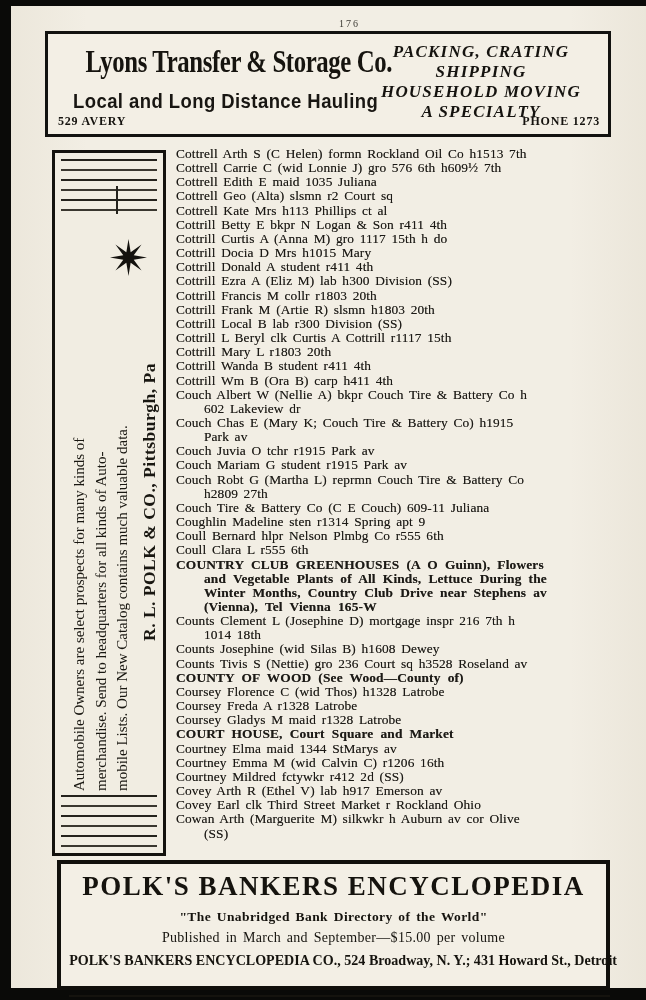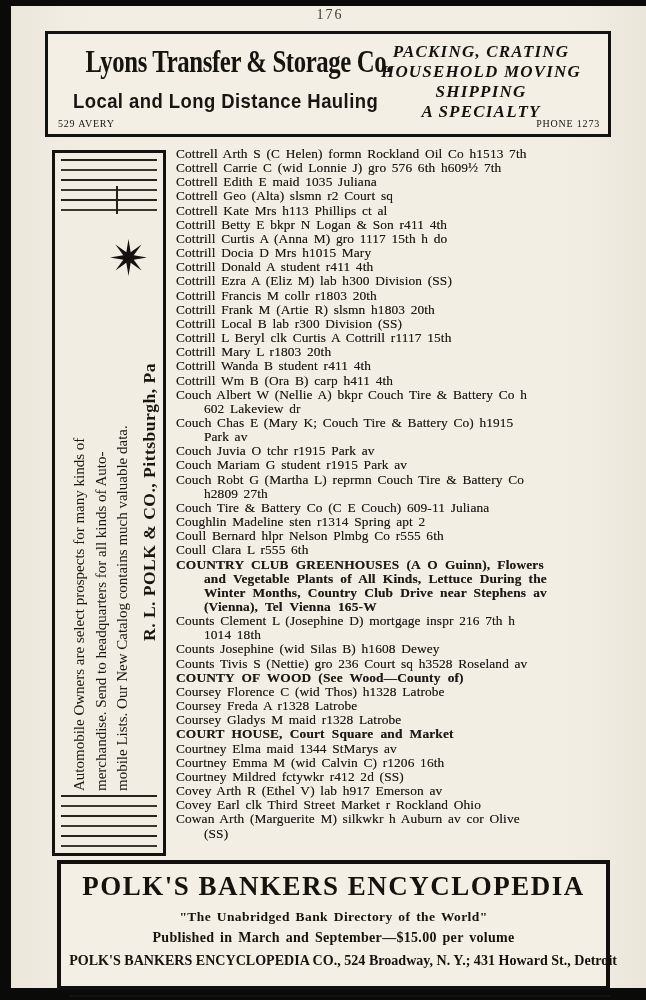--- a/index.html
+++ b/index.html
@@ -9,22 +9,22 @@
     overflow:hidden;
     position:relative;
     font-family:"Liberation Serif", serif;
   }
   .paper{
     position:absolute;left:11px;top:6px;width:635px;height:982px;
     background:#f0ece1;
     background-image:linear-gradient(90deg,#ece7db 0%,#f2eee4 12%,#f2eee4 88%,#ebe6da 100%);
   }
   .page-number{
-    position:absolute;left:289px;top:1px;width:60px;
-    text-align:center;font-size:14px;color:#3c3a34;letter-spacing:2px;
+    position:absolute;left:289px;top:12px;width:60px;
+    text-align:right;font-size:10px;color:#3c3a34;letter-spacing:2px;
   }
   
   .top-ad{
     position:absolute;left:34px;top:25px;width:566px;height:106px;
     border:3px solid #121210;background:#f3efe5;box-sizing:border-box;
   }
   .top-ad-left{
     position:absolute;left:6px;top:4px;width:316px;height:72px;text-align:center;
   }
   .ad-company{
@@ -39,21 +39,21 @@
     margin-top:9px;font-family:"Liberation Sans",sans-serif;letter-spacing:.5px;
   }
   .top-ad-right{
     position:absolute;right:8px;top:8px;width:238px;text-align:center;
     font-weight:bold;font-size:17px;line-height:20px;color:#15130f;
     letter-spacing:1.2px;white-space:nowrap;font-style:italic;
   }
   .top-ad-bottomrow{
     position:absolute;left:10px;right:8px;bottom:5px;
     display:flex;justify-content:space-between;
-    font-weight:normal;font-size:10px;color:#15130f;letter-spacing:.8px;
+    font-weight:bold;font-size:12px;color:#15130f;letter-spacing:.8px;
   }
   
   .sidebar-ad{
     position:absolute;left:41px;top:144px;width:114px;height:706px;
     border:3px solid #14120e;box-sizing:border-box;background:#f1ede2;
   }
   .rules{position:absolute;left:6px;right:6px;display:flex;flex-direction:column;gap:8px;}
   .rules.top{top:6px;}
   .rules.bottom{bottom:6px;}
   .rules .rl{height:2px;background:#24221c;}
@@ -87,42 +87,42 @@
     text-align:center;color:#15130e;
   }
   .bottom-ad:after{
     content:"";position:absolute;left:8px;right:-4px;bottom:-11px;height:2px;
     background:#15130e;
   }
   .ba-title{
     font-weight:bold;font-size:27px;letter-spacing:1.5px;margin-top:7px;white-space:nowrap;
   }
   .ba-subtitle{font-weight:bold;font-size:13.5px;margin-top:7px;letter-spacing:.4px;word-spacing:2px;}
-  .ba-published{font-weight:bold;font-size:14px;margin-top:5px;letter-spacing:.3px;word-spacing:2px;}
+  .ba-published{font-weight:normal;font-size:14px;margin-top:5px;letter-spacing:.3px;word-spacing:2px;}
   .ba-address{
     font-weight:bold;font-size:14.5px;margin-top:6px;white-space:nowrap;
     transform:scaleX(.97);transform-origin:50% 50%;
   }
 </style>
 </head>
 <body>
 
 <div class="paper">
 
   <div class="page-number">176</div>
 
   <div class="top-ad">
     <div class="top-ad-left">
       <div class="ad-company">Lyons Transfer &amp; Storage Co.</div>
       <div class="ad-tagline">Local and Long Distance Hauling</div>
     </div>
     <div class="top-ad-right">
       <div>PACKING, CRATING</div>
+      <div>SHIPPING</div>
       <div>HOUSEHOLD MOVING</div>
-      <div>SHIPPING</div>
       <div>A SPECIALTY</div>
     </div>
     <div class="top-ad-bottomrow">
       <span>529 AVERY</span>
       <span>PHONE 1273</span>
     </div>
   </div>
 
   <div class="sidebar-ad">
     <div class="rules top">
@@ -173,21 +173,21 @@
       <div class="lline">Cottrill Wm B (Ora B) carp h411 4th</div>
       <div class="lline">Couch Albert W (Nellie A) bkpr Couch Tire &amp; Battery Co h</div>
       <div class="lline indent">602 Lakeview dr</div>
       <div class="lline">Couch Chas E (Mary K; Couch Tire &amp; Battery Co) h1915</div>
       <div class="lline indent">Park av</div>
       <div class="lline">Couch Juvia O tchr r1915 Park av</div>
       <div class="lline">Couch Mariam G student r1915 Park av</div>
       <div class="lline">Couch Robt G (Martha L) reprmn Couch Tire &amp; Battery Co</div>
       <div class="lline indent">h2809 27th</div>
       <div class="lline">Couch Tire &amp; Battery Co (C E Couch) 609-11 Juliana</div>
-      <div class="lline">Coughlin Madeline sten r1314 Spring apt 2</div>
+      <div class="lline">Coughlin Madeline sten r1314 Spring apt 9</div>
       <div class="lline">Coull Bernard hlpr Nelson Plmbg Co r555 6th</div>
       <div class="lline">Coull Clara L r555 6th</div>
       <div class="lline bold">COUNTRY CLUB GREENHOUSES (A O Guinn), Flowers</div>
       <div class="lline bold indent">and Vegetable Plants of All Kinds, Lettuce During the</div>
       <div class="lline bold indent">Winter Months, Country Club Drive near Stephens av</div>
       <div class="lline bold indent">(Vienna), Tel Vienna 165-W</div>
       <div class="lline">Counts Clement L (Josephine D) mortgage inspr 216 7th h</div>
       <div class="lline indent">1014 18th</div>
       <div class="lline">Counts Josephine (wid Silas B) h1608 Dewey</div>
       <div class="lline">Counts Tivis S (Nettie) gro 236 Court sq h3528 Roseland av</div>

